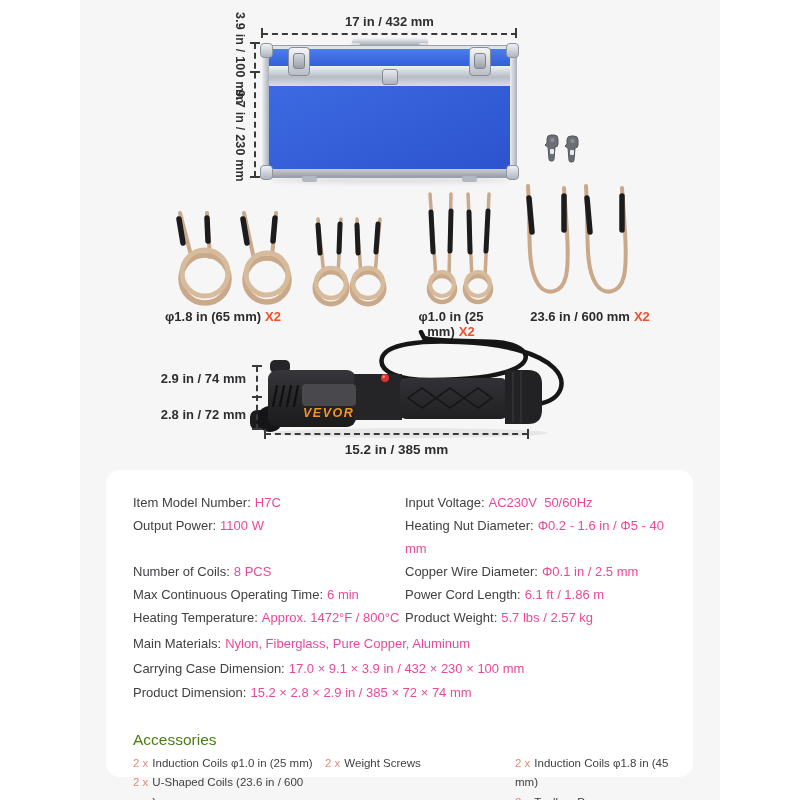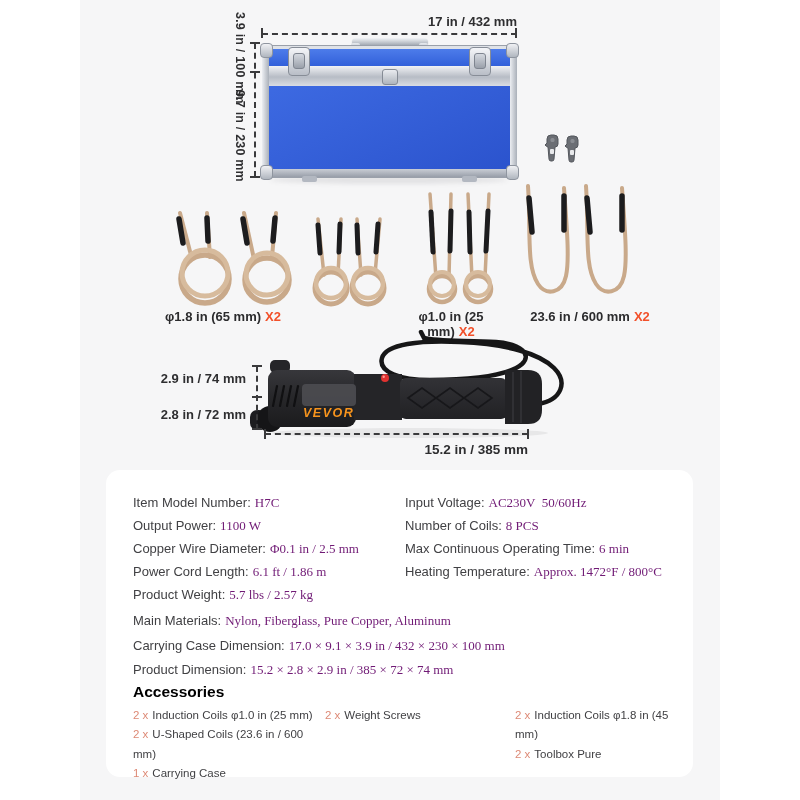--- a/index.html
+++ b/index.html
@@ -1,21 +1,21 @@
 <!DOCTYPE html>
 <html><head>
 <meta charset="utf-8">
 <style>
   html,body{margin:0;padding:0;background:#ffffff;}
   #canvas{position:relative;width:800px;height:800px;background:#ffffff;overflow:hidden;
           font-family:"Liberation Sans","DejaVu Sans",sans-serif;color:#3f3f42;}
   .strip{position:absolute;left:80px;top:0;width:640px;height:800px;background:#f6f6f7;}
 
   
-  .dim-text{position:absolute;font-size:13px;font-weight:700;color:#2e2e30;text-align:right;}
+  .dim-text{position:absolute;font-size:13px;font-weight:700;color:#2e2e30;text-align:center;}
   .dash-h{position:absolute;border-top:2px dashed #3a3a3c;height:0;}
   .dash-v{position:absolute;border-left:2px dashed #3a3a3c;width:0;}
   .tick-v{position:absolute;width:2px;height:10px;background:#3a3a3c;}
   .tick-h{position:absolute;width:10px;height:2px;background:#3a3a3c;}
   .vlabel{position:absolute;writing-mode:vertical-rl;text-orientation:mixed;
           font-size:12.5px;font-weight:700;color:#2e2e30;letter-spacing:.2px;}
 
   
   .case{position:absolute;left:262px;top:45px;width:255px;height:133px;}
   .case-shadow{position:absolute;left:270px;top:176px;width:238px;height:8px;border-radius:50%;
@@ -48,22 +48,22 @@
   
   .coil-label{position:absolute;top:309px;font-size:13px;font-weight:700;color:#2b2b2d;text-align:center;}
   .coil-label .qty{color:#f2502a;margin-left:4px;}
 
   
   .panel{position:absolute;left:106px;top:470px;width:587px;height:307px;background:#ffffff;
          border-radius:14px;box-sizing:border-box;padding:21px 20px 0 27px;}
   .spec-grid{display:grid;grid-template-columns:272px auto;font-size:13px;line-height:23px;}
   .spec-full{margin-top:3px;font-size:13px;line-height:24.5px;}
   .lbl{color:#414144;margin-right:4px;}
-  .val{color:#701a75;white-space:pre-wrap;font-family:Liberation Serif, serif;}
-  .acc-title{margin:0 0 5px;font-size:15.5px;font-weight:700;color:#000000;}
+  .val{color:#ec4899;white-space:pre-wrap;}
+  .acc-title{margin:25px 0 5px;font-size:15.5px;font-weight:400;color:#4d7c0f;}
   .acc-grid{display:grid;grid-template-columns:192px 190px auto;font-size:11.5px;line-height:19.5px;}
   .aqty{color:#dd8975;margin-right:4px;}
   .aname{color:#3f3f42;}
 </style>
 </head>
 <body>
 
 <div id="canvas">
   <div class="strip"></div>
 
@@ -238,20 +238,21 @@
   <div class="dash-h" style="left:265px;top:433px;width:263px;"></div>
   <div class="tick-v" style="left:264px;top:429px;"></div>
   <div class="tick-v" style="left:527px;top:429px;"></div>
   <div class="dim-text" style="left:265px;top:442px;width:263px;font-size:13.5px;">15.2 in / 385 mm</div>
 
   <div class="panel">
     <div class="spec-grid">
       <div><span class="lbl">Item Model Number:</span><span class="val">H7C</span></div>
       <div><span class="lbl">Input Voltage:</span><span class="val">AC230V  50/60Hz</span></div>
       <div><span class="lbl">Output Power:</span><span class="val">1100 W</span></div>
+      <div><span class="lbl">Heating Nut Diameter:</span><span class="val">Φ0.2 - 1.6 in / Φ5 - 40 mm</span></div>
       <div><span class="lbl">Number of Coils:</span><span class="val">8 PCS</span></div>
       <div><span class="lbl">Copper Wire Diameter:</span><span class="val">Φ0.1 in / 2.5 mm</span></div>
       <div><span class="lbl">Max Continuous Operating Time:</span><span class="val">6 min</span></div>
       <div><span class="lbl">Power Cord Length:</span><span class="val">6.1 ft / 1.86 m</span></div>
       <div><span class="lbl">Heating Temperature:</span><span class="val">Approx. 1472°F / 800°C</span></div>
       <div><span class="lbl">Product Weight:</span><span class="val">5.7 lbs / 2.57 kg</span></div>
     </div>
     <div class="spec-full">
       <div><span class="lbl">Main Materials:</span><span class="val">Nylon, Fiberglass, Pure Copper, Aluminum</span></div>
       <div><span class="lbl">Carrying Case Dimension:</span><span class="val">17.0 × 9.1 × 3.9 in / 432 × 230 × 100 mm</span></div>

